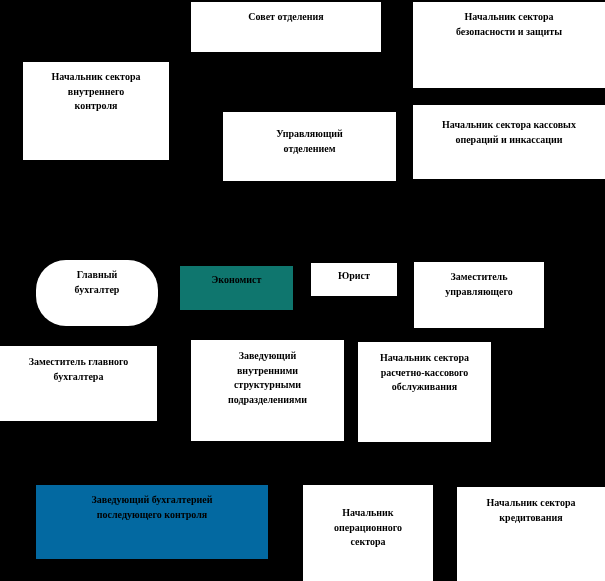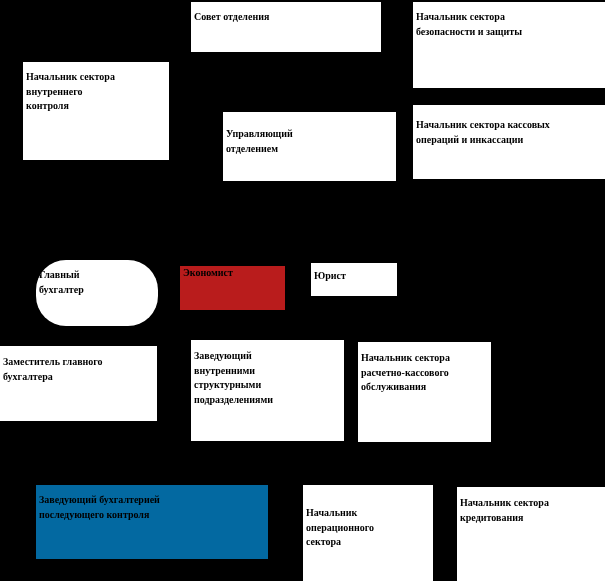--- a/index.html
+++ b/index.html
@@ -17,21 +17,21 @@
   }
   .node {
     position: absolute;
     background: #ffffff;
     color: #000000;
     box-sizing: border-box;
     font-family: "Liberation Serif", "DejaVu Serif", serif;
     font-weight: bold;
     font-size: 10px;
     line-height: 1.45;
-    text-align: left;
+    text-align: center;
     display: flex;
     align-items: flex-start;
     justify-content: center;
     overflow: hidden;
   }
   .node > .node-label {
     display: block;
     width: 100%;
     padding: 0 3px;
     white-space: pre-line;
@@ -58,25 +58,29 @@
 отделением</span>
     </div>
     <div class="node" style="left: 413px; top: 105px; width: 192px; height: 74px; background: rgb(255, 255, 255); color: rgb(0, 0, 0); padding-top: 13px;">
       <span class="node-label">Начальник сектора кассовых
 операций и инкассации</span>
     </div>
     <div class="node" style="left: 36px; top: 260px; width: 122px; height: 66px; background: rgb(255, 255, 255); color: rgb(0, 0, 0); padding-top: 8px; border-radius: 30px;">
       <span class="node-label">Главный
 бухгалтер</span>
     </div>
-    <div class="node" style="left: 180px; top: 266px; width: 105px; height: 44px; background: #b91c1c; color: rgb(0, 0, 0); ">
+    <div class="node" style="left: 180px; top: 266px; width: 113px; height: 44px; background: #0f766e; color: rgb(0, 0, 0); padding-top: 7px;">
       <span class="node-label">Экономист</span>
     </div>
     <div class="node" style="left: 303px; top: 263px; width: 86px; height: 33px; background: rgb(255, 255, 255); color: rgb(0, 0, 0); padding-top: 6px; margin-left: 8px;">
       <span class="node-label">Юрист</span>
+    </div>
+    <div class="node" style="left: 414px; top: 262px; width: 130px; height: 66px; background: rgb(255, 255, 255); color: rgb(0, 0, 0); padding-top: 8px;">
+      <span class="node-label">Заместитель
+управляющего</span>
     </div>
     <div class="node" style="left: 0px; top: 346px; width: 157px; height: 75px; background: rgb(255, 255, 255); color: rgb(0, 0, 0); padding-top: 9px;">
       <span class="node-label">Заместитель главного
 бухгалтера</span>
     </div>
     <div class="node" style="left: 191px; top: 340px; width: 153px; height: 101px; background: rgb(255, 255, 255); color: rgb(0, 0, 0); padding-top: 9px;">
       <span class="node-label">Заведующий
 внутренними
 структурными
 подразделениями</span>

